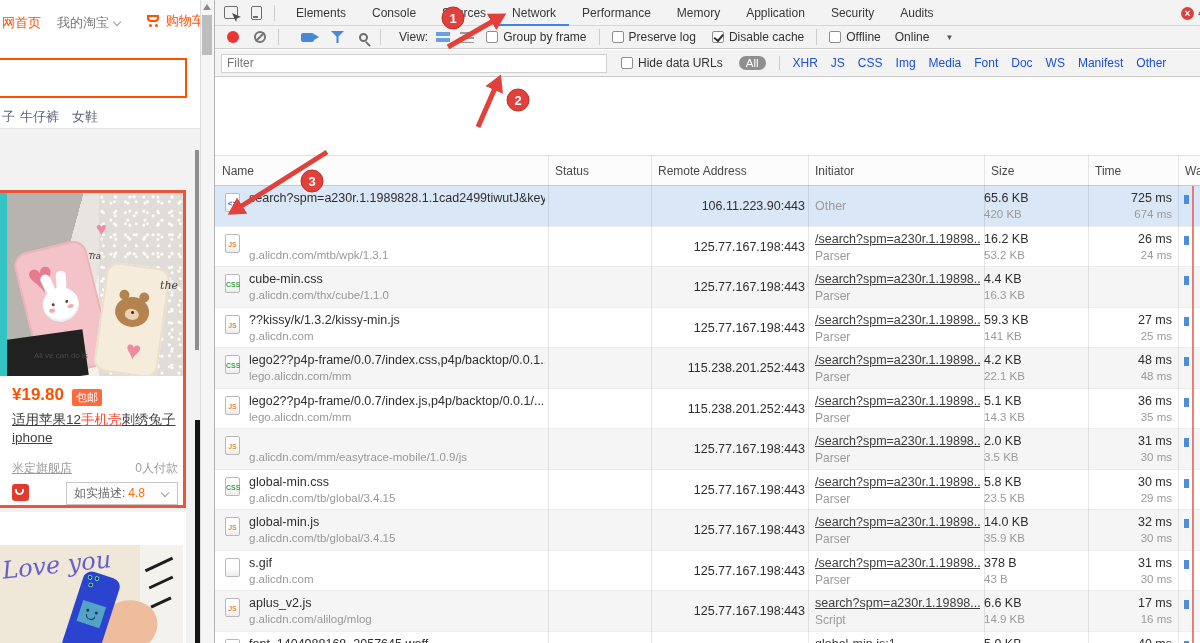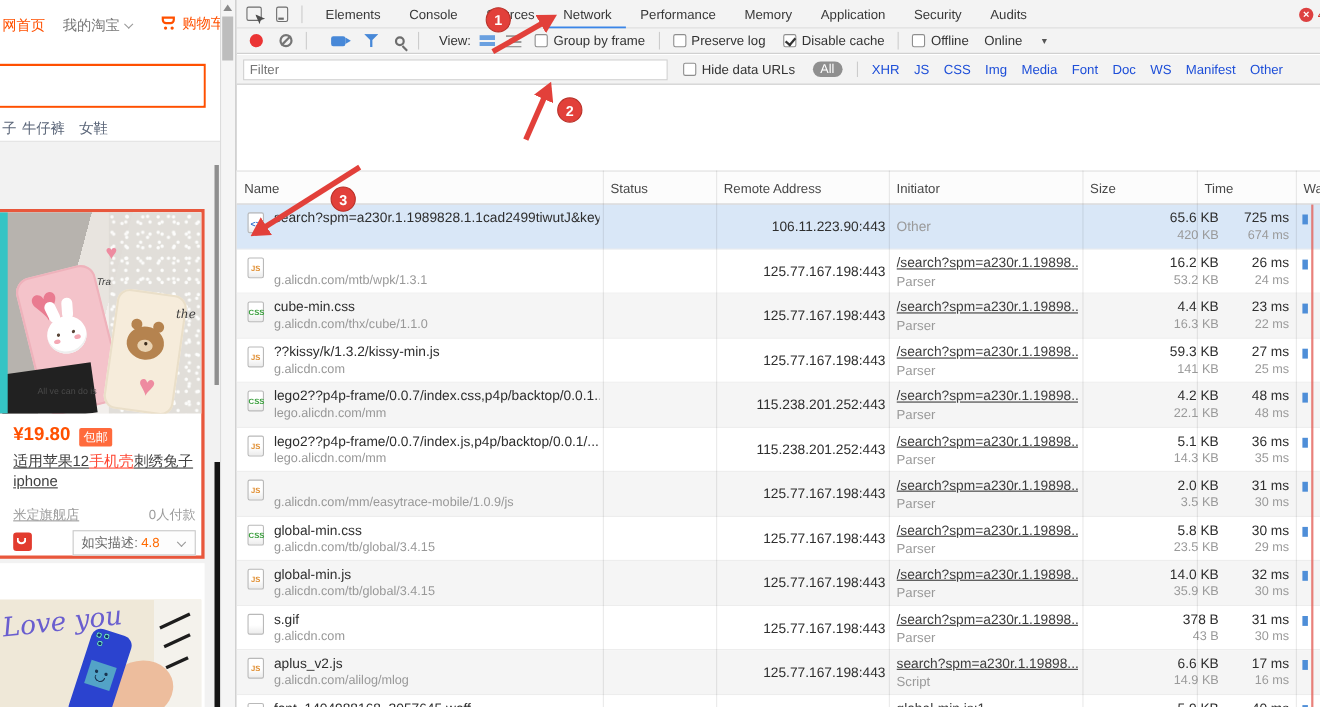--- a/index.html
+++ b/index.html
@@ -162,21 +162,21 @@
   .n1{position:absolute;top:5px;left:0;right:0;font-size:12.5px;color:#2e2e2e;white-space:nowrap;overflow:hidden;}
   .n2{position:absolute;top:22px;left:0;right:0;font-size:11.5px;color:#989898;white-space:nowrap;overflow:hidden;}
   .cstatus{position:absolute;left:340px;width:80px;line-height:40.5px;font-size:12.5px;color:#a16207;margin-top:36px;}
   .cremote{position:absolute;left:440px;width:150px;line-height:40.5px;font-size:12.5px;color:#2e2e2e;text-align:right;}
   .cinit{position:absolute;left:600px;width:165px;height:100%;overflow:hidden;}
   .i1{position:absolute;top:5px;left:0;font-size:12.5px;white-space:nowrap;}
   .ilink{color:#3d3d3d;text-decoration:underline;cursor:pointer;}
   .iplain{color:#9a9a9a;}
   .icenter{top:13px;}
   .i2{position:absolute;top:22px;left:0;font-size:12px;color:#9a9a9a;}
-  .csize{position:absolute;left:769px;width:90px;height:100%;text-align:right;margin-left:34px;}
+  .csize{position:absolute;left:769px;width:90px;height:100%;}
   .ctime{position:absolute;left:873px;width:84px;height:100%;text-align:right;}
   .s1{position:absolute;top:5px;left:0;right:0;font-size:12.5px;color:#2e2e2e;}
   .s2{position:absolute;top:22px;left:0;right:0;font-size:11.5px;color:#9a9a9a;}
   .wfbar{position:absolute;left:969px;top:9px;width:5px;height:9px;background:#4e8ed8;}
   .redline{position:absolute;left:977px;top:31px;bottom:0;width:2px;background:rgba(228,98,90,0.8);z-index:6;}
 
   
   .ann{position:absolute;left:0;top:0;z-index:50;pointer-events:none;}
   .anum{fill:#fff;font-size:13px;font-weight:bold;text-anchor:middle;font-family:"Liberation Sans",sans-serif;}
 </style>
@@ -425,24 +425,20 @@
             <div class="cstatus">200</div>
             <div class="cremote">125.77.167.198:443</div>
             <div class="cinit">
               <span class="i1 ilink">/search?spm=a230r.1.19898...</span>
               <div class="i2">Parser</div>
             </div>
             <div class="csize">
               <div class="s1">4.4 KB</div>
               <div class="s2">16.3 KB</div>
             </div>
-            <div class="ctime">
-              <div class="s1">23 ms</div>
-              <div class="s2">22 ms</div>
-            </div>
             <div class="wfbar"></div>
           </div>
           <div class="nrow" style="top: 121.5px;">
             <span class="ficon f-js">
               <b class="fglyph">JS</b>
             </span>
             <div class="cname">
               <div class="n1">??kissy/k/1.3.2/kissy-min.js</div>
               <div class="n2">g.alicdn.com</div>
             </div>

